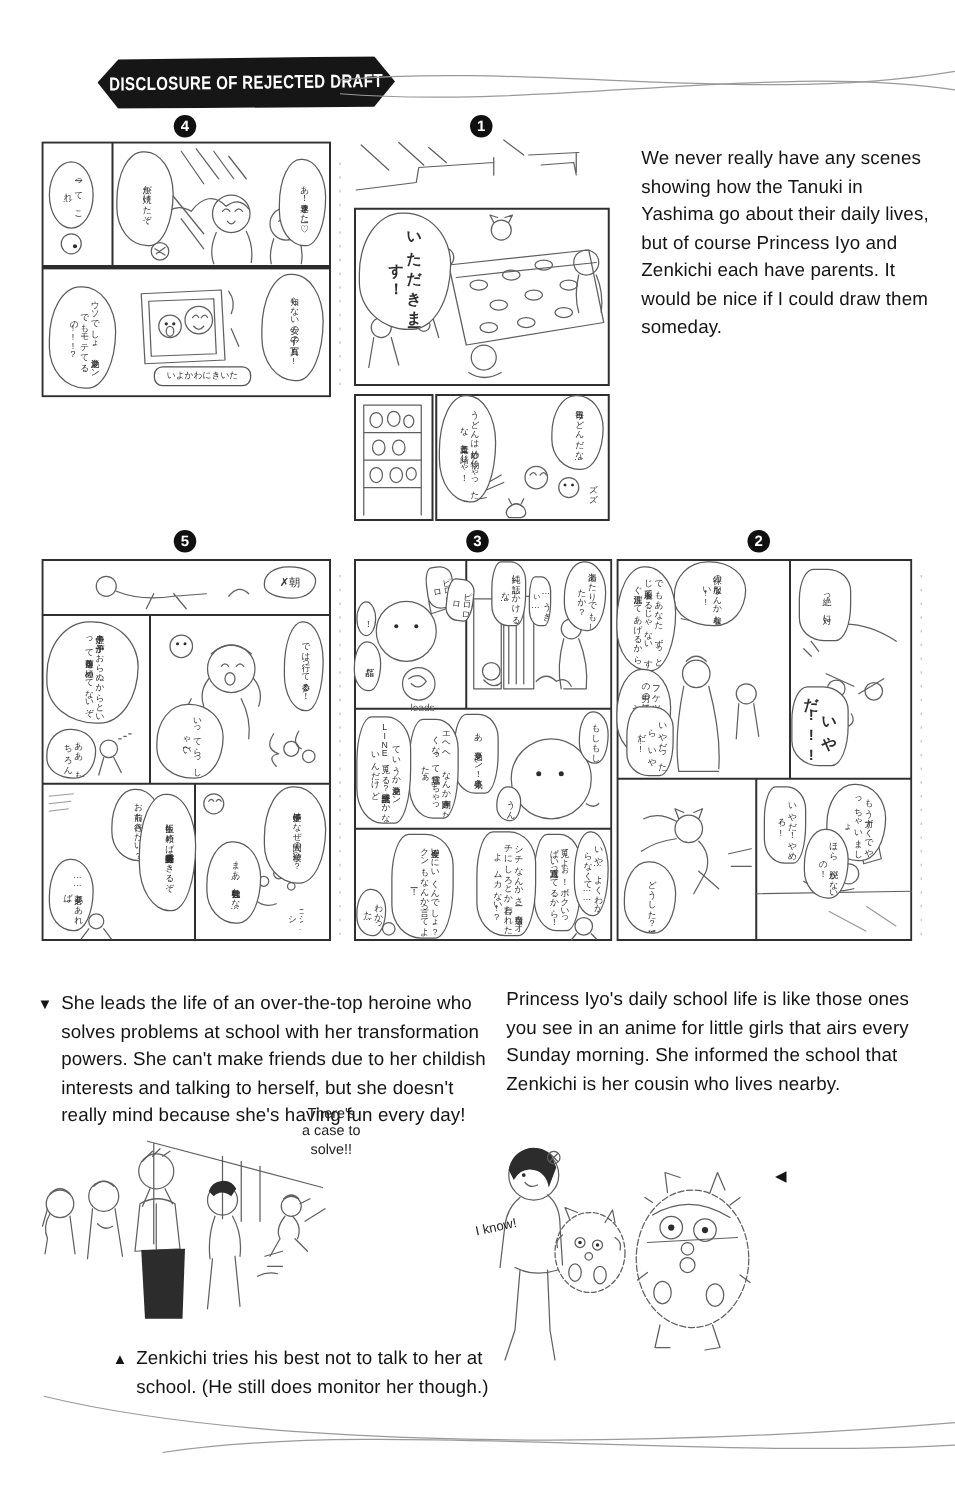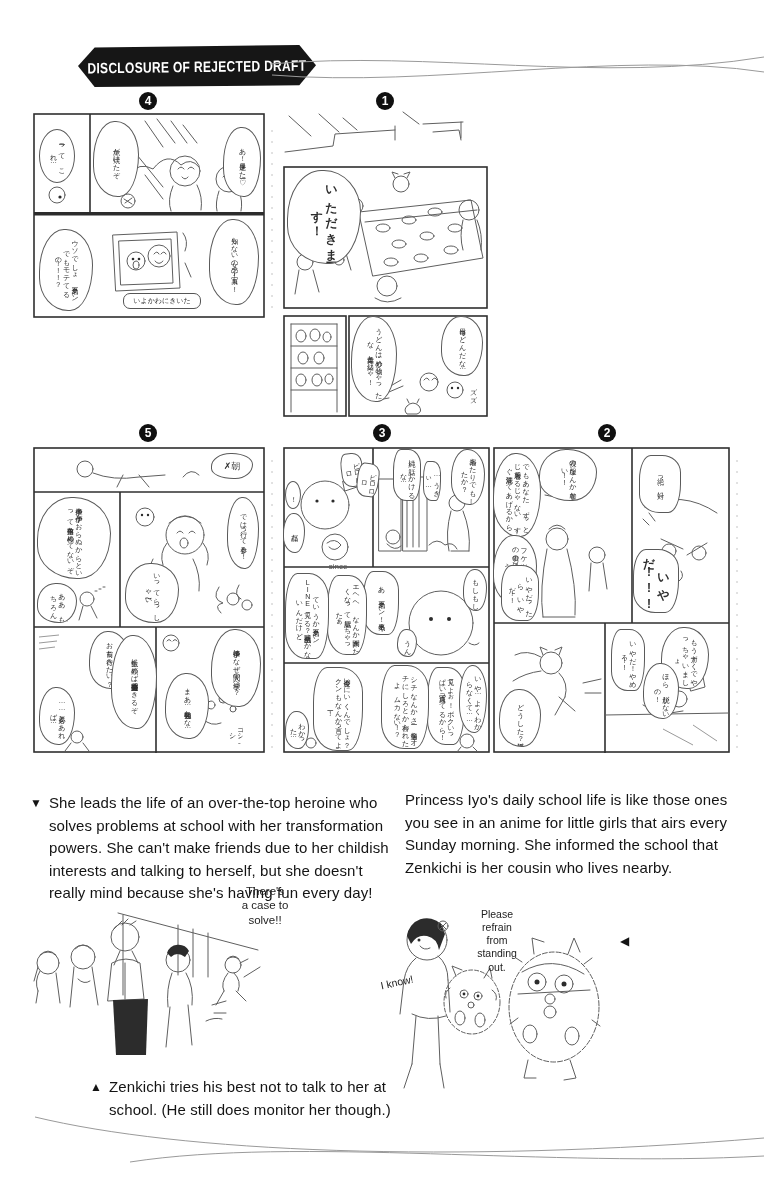--- a/index.html
+++ b/index.html
@@ -145,20 +145,21 @@
         <circle class="fil" cx="175" cy="278" r="1.2"></circle>
       <path class="sk" d="M124,296 q6,-6 12,0 q4,6 -2,8 l-10,0 q-4,-4 0,-8 M126,293 l-2,-4 M134,293 l2,-4"></path>
     </svg>
     <div class="bub cld bigbub" style="left:4px;top:60px;width:74px;height:94px">いただきまーす！</div>
     <div class="bub cld" style="left:68px;top:206px;width:46px;height:86px">うどんは炒め物じゃったな 青菜と一緒じゃ！</div>
     <div class="bub cld" style="left:158px;top:206px;width:42px;height:60px">毎日うどんだな…</div>
     <div class="bub plain" style="left:182px;top:268px;width:16px;height:26px">ズズ</div>
   </div>
 
   <div class="cap" style="left:513px;top:116px;width:238px">
+    <p style="margin:0">We never really have any scenes showing how the Tanuki in Yashima go about their daily lives, but of course Princess Iyo and Zenkichi each have parents. It would be nice if I could draw them someday.</p>
   </div>
 
   <div class="panel" style="left:33px;top:447px;width:232px;height:306px">
     <svg width="232" height="306" viewBox="0 0 232 306">
       <rect class="bd" x="1" y="1" width="230" height="304"></rect>
       <line class="bd" x1="1" y1="45" x2="231" y2="45"></line>
       <line class="bd" x1="1" y1="180" x2="231" y2="180"></line>
       <line class="bd" x1="87" y1="45" x2="87" y2="180"></line>
       <line class="bd" x1="123" y1="180" x2="123" y2="306"></line>
       <circle class="sk" cx="52" cy="22" r="8"></circle>
@@ -226,21 +227,21 @@
       <path class="sk" d="M186,196 q6,4 10,0"></path>
       <circle class="sk" cx="184" cy="294" r="7"></circle>
         <path class="sk" d="M178,300 l-4,5 M190,300 l4,4"></path>
       <circle class="sk" cx="14" cy="292" r="5"></circle>
         <circle class="sk" cx="28" cy="296" r="5"></circle>
     </svg>
     <div class="bub" style="left:2px;top:34px;width:16px;height:28px">！</div>
     <div class="bub cld" style="left:0px;top:66px;width:22px;height:40px">晶だ</div>
     <div class="bub jag" style="left:58px;top:6px;width:22px;height:34px;transform:rotate(-8deg)">ピロロロ</div>
     <div class="bub jag" style="left:74px;top:16px;width:22px;height:34px;transform:rotate(6deg)">ピロロロ</div>
-    <div class="bub plain hnote" style="left:38px;top:114px;width:34px;height:12px;font-size:8px;color:#555">since</div>
+    <div class="bub plain hnote" style="left:38px;top:114px;width:34px;height:12px;font-size:8px;color:#555">leads</div>
     <div class="bub cld" style="left:168px;top:2px;width:34px;height:56px">湯あたりでもしたか？</div>
     <div class="bub jag" style="left:110px;top:2px;width:28px;height:52px">純に話しかけるな…</div>
     <div class="bub jag" style="left:140px;top:14px;width:18px;height:40px">…うきぃ…</div>
     <div class="bub cld" style="left:180px;top:122px;width:24px;height:42px">もしもし</div>
     <div class="bub jag" style="left:80px;top:124px;width:36px;height:64px">あ、夏泊クン！今平気？</div>
     <div class="bub jag" style="left:44px;top:128px;width:40px;height:80px">エヘヘ なんか声聞きたくなって電話しちゃったぁ</div>
     <div class="bub jag" style="left:2px;top:126px;width:44px;height:86px">ていうか夏泊クン LINE見てる？全然既読つかないんだけど</div>
     <div class="bub cld" style="left:114px;top:182px;width:20px;height:28px">うん</div>
     <div class="bub jag" style="left:144px;top:220px;width:38px;height:78px">見てよぉ！ボクいっぱい写真送ってるから！</div>
     <div class="bub jag" style="left:98px;top:218px;width:48px;height:84px">シチなんかさー 適当なオチにしろとか言われたよ ムカない!?</div>
@@ -358,24 +359,19 @@
       <circle class="fil" cx="165" cy="80" r="2.5"></circle>
         <circle class="fil" cx="192" cy="82" r="2.5"></circle>
       <circle class="sk" cx="178" cy="97" r="5"></circle>
         <circle class="sk" cx="178" cy="110" r="6"></circle>
       <ellipse class="sk" cx="158" cy="132" rx="7" ry="9"></ellipse>
         <ellipse class="sk" cx="200" cy="134" rx="7" ry="9"></ellipse>
       <path class="sk" d="M156,158 l-4,18 l12,0 M198,158 l6,18 l-12,2"></path>
       <path class="sk" d="M146,116 l-8,6 M220,118 l8,6 M150,60 l-6,-4 M212,62 l8,-6"></path>
     </svg>
   </div>
-  <div class="handlbl" style="left:466px;top:908px;width:62px;font-size:10.5px">Please
-refrain
-from
-standing
-out.</div>
   <div class="handlbl" style="left:372px;top:976px;width:50px;font-size:10.5px;transform:rotate(-12deg)">I know!</div>
 
   <div class="cap capflex" style="left:620px;top:930px;width:138px">
     <span class="mk">◀</span>
   </div>
 
 </div>
 
 </body></html>

